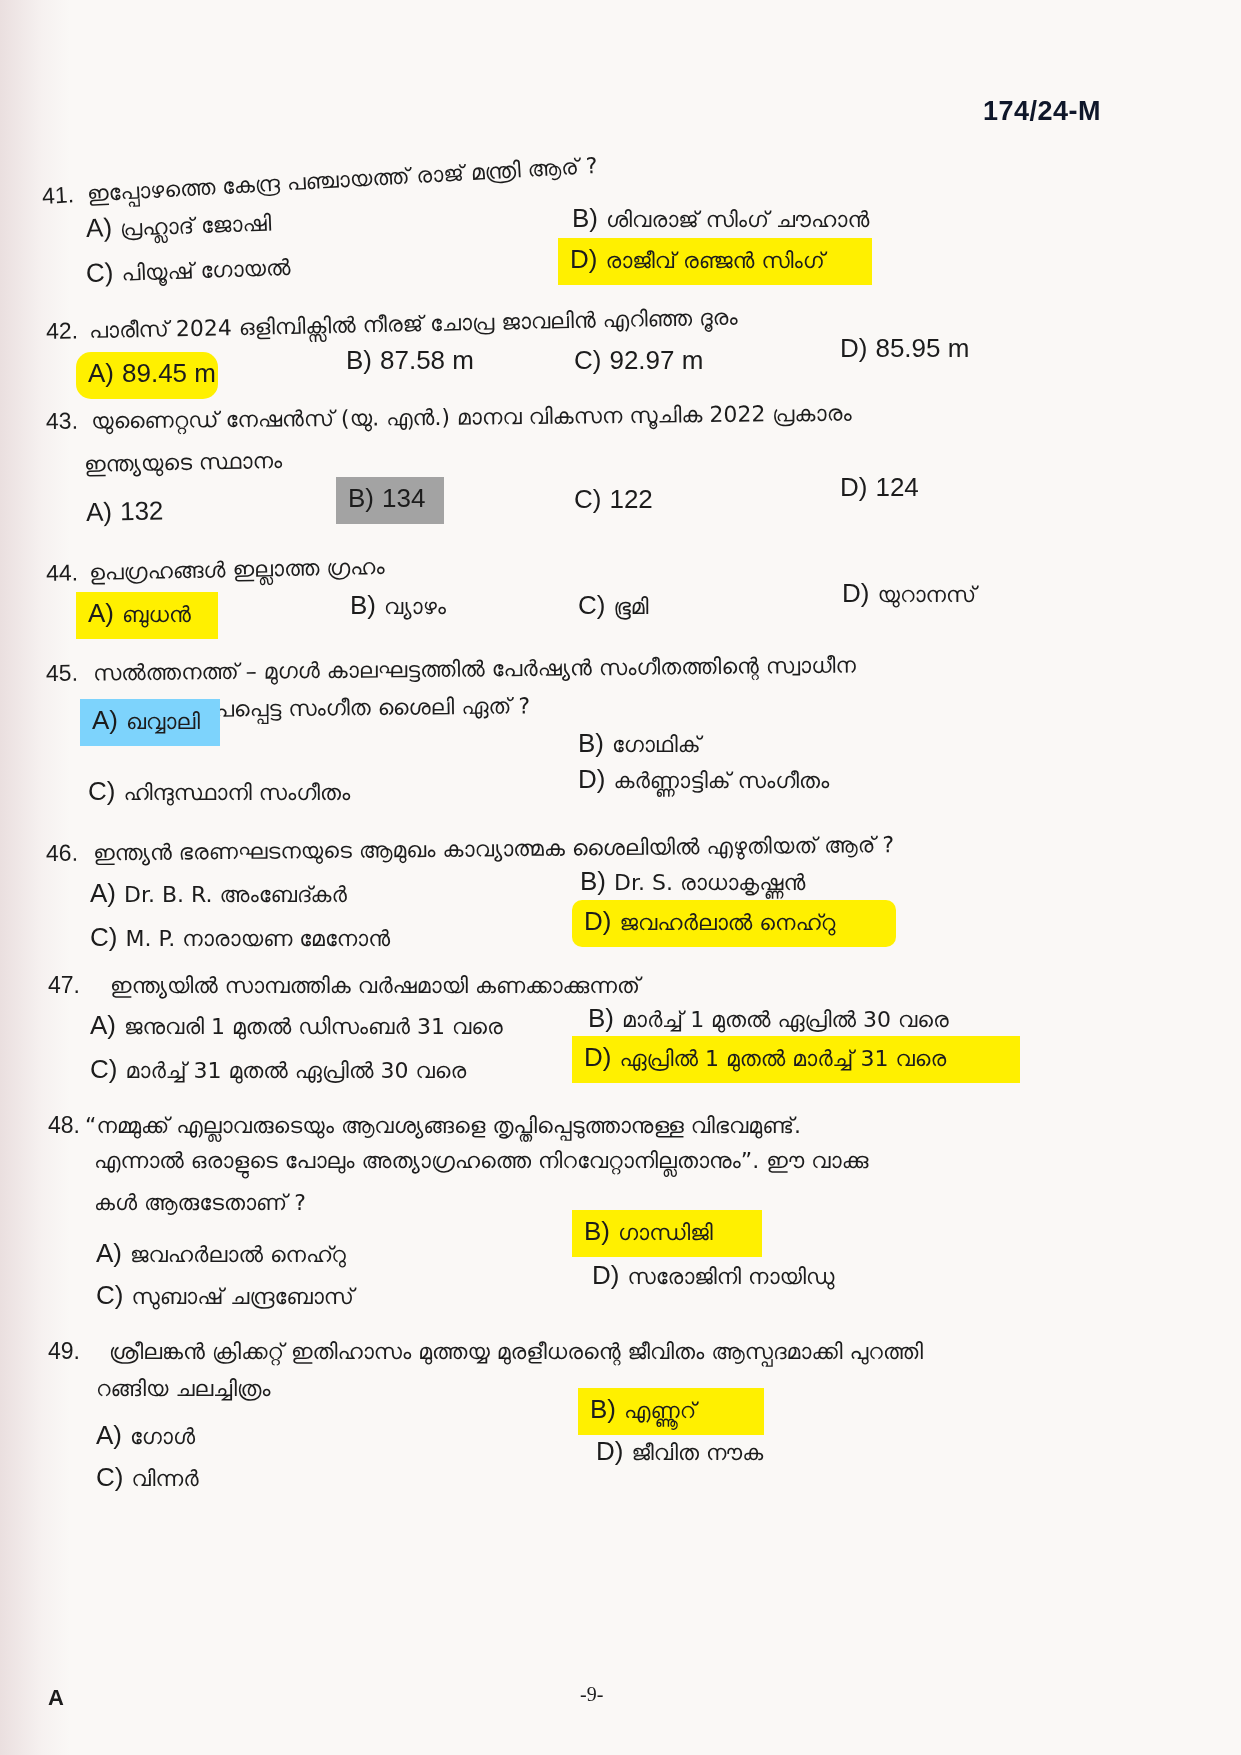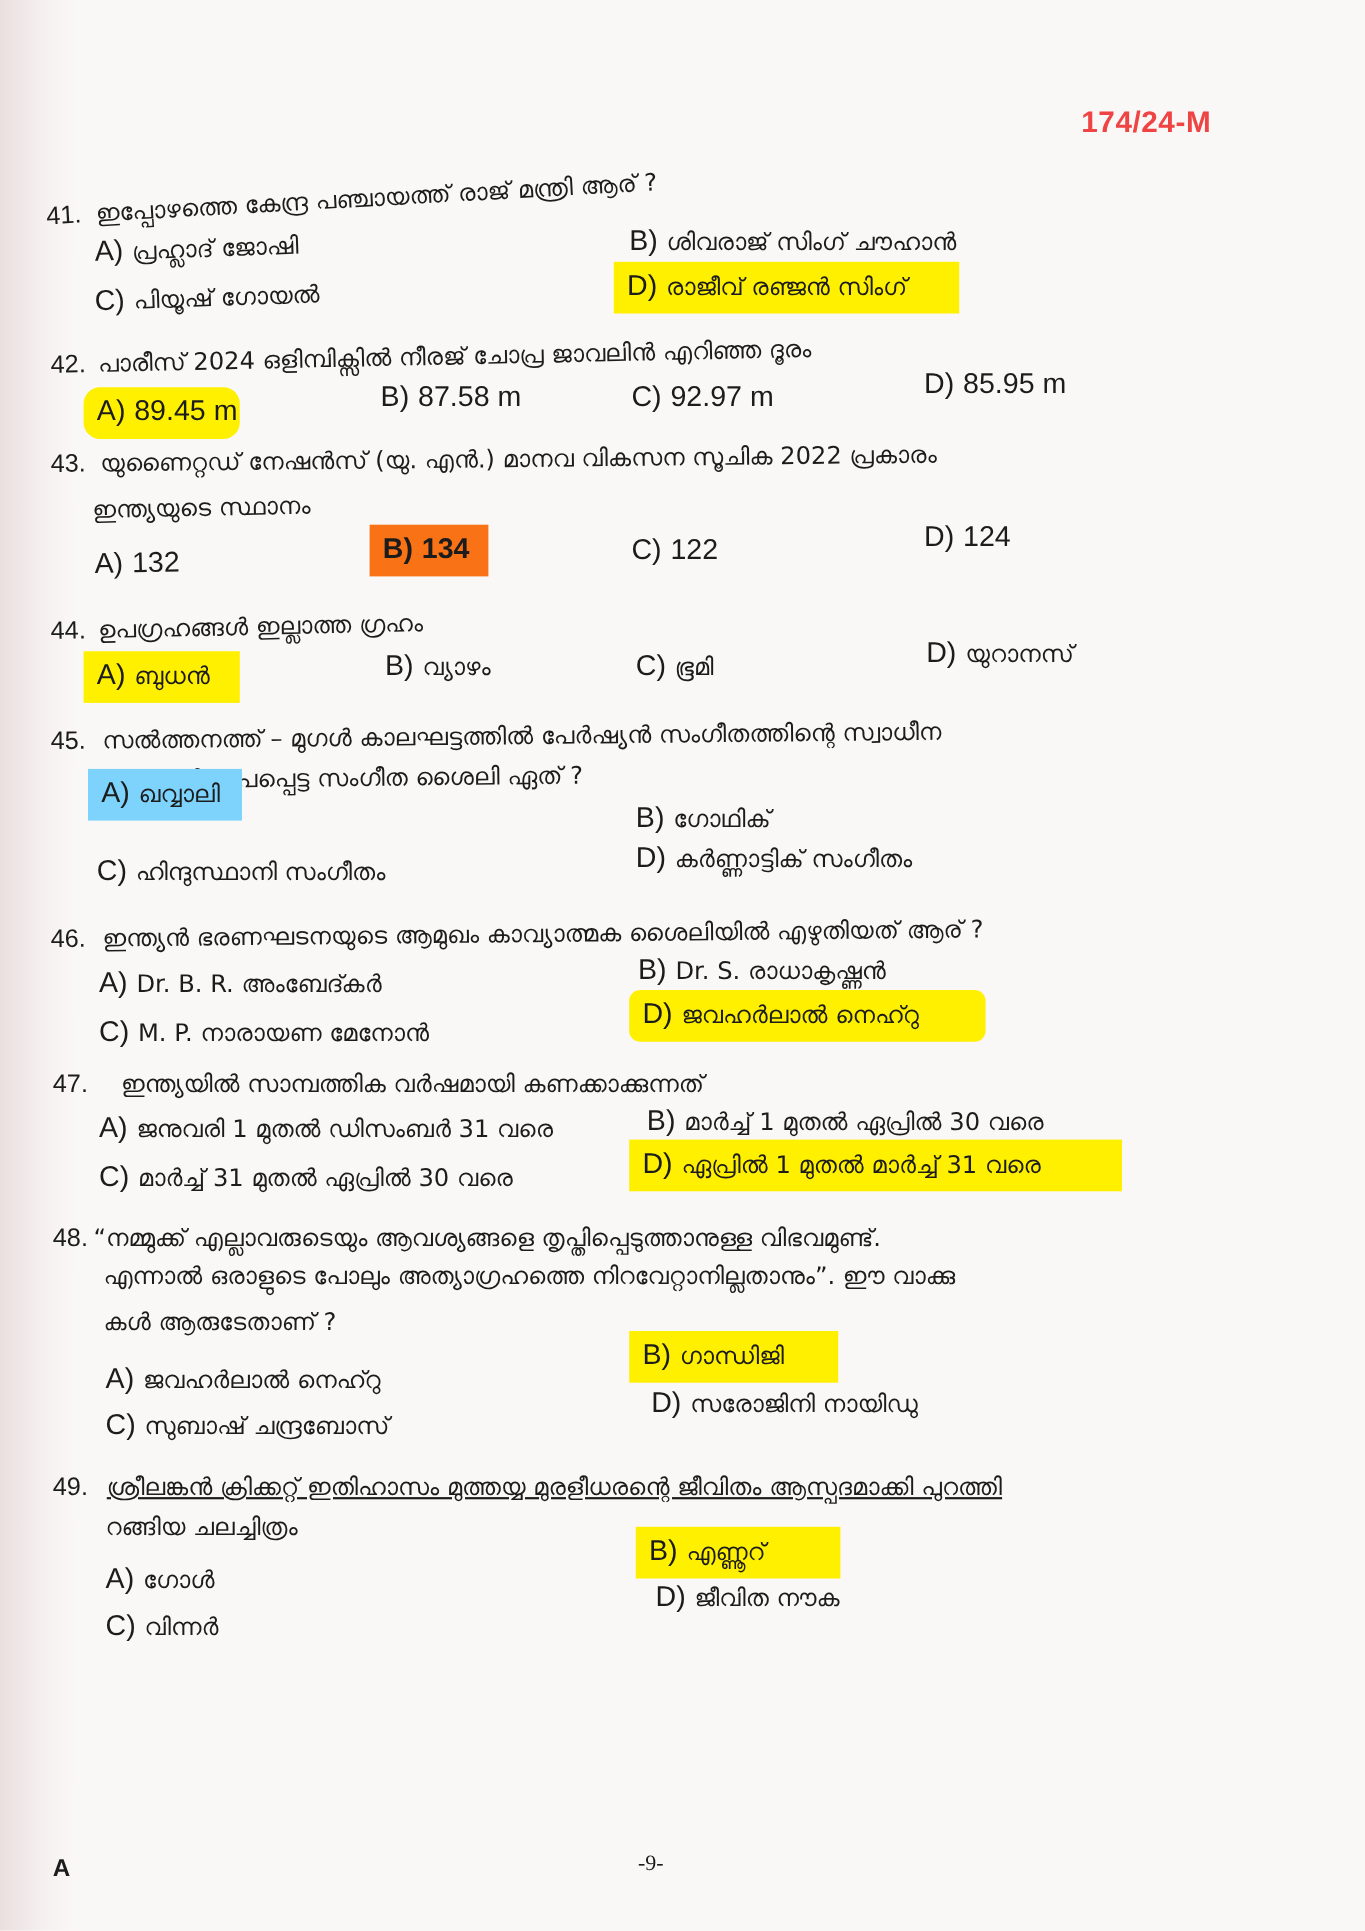--- a/index.html
+++ b/index.html
@@ -6,21 +6,21 @@
   body {
     width: 1241px; height: 1755px; position: relative; overflow: hidden;
     background: #faf8f6;
     font-family: "DejaVu Sans", sans-serif;
     color: #1c1c1c;
   }
   .page-shade {
     position: absolute; left: 0; top: 0; width: 70px; height: 1755px;
     background: linear-gradient(to right, #eadfdf 0%, #f6f1f0 60%, rgba(250,248,246,0) 100%);
   }
-  .code { position: absolute; left: 983px; top: 96px; font-family: "Liberation Sans", sans-serif; font-weight: bold; font-size: 27px; color: #ef4444; letter-spacing: 0.5px; }
+  .code { position: absolute; left: 983px; top: 96px; font-family: "Liberation Sans", sans-serif; font-weight: bold; font-size: 27px; color: #0f172a; letter-spacing: 0.5px; }
   .abs { position: absolute; white-space: nowrap; }
   .qnum { font-family: "Liberation Sans", sans-serif; font-size: 23px; }
   .qtext { font-size: 22px; }
   .opt { font-size: 22px; }
   .opt .lbl { font-family: "Liberation Sans", sans-serif; font-size: 26px; margin-right: 8px; }
   .opt .num { font-family: "Liberation Sans", sans-serif; font-size: 26px; }
   .hl { background: #fff000; padding: 6px 18px 10px 12px; }
   .tilt1 { transform: rotate(-3.2deg); transform-origin: left center; }
   .tilt2 { transform: rotate(-2deg); transform-origin: left center; }
   .tilt3 { transform: rotate(-1.2deg); transform-origin: left center; }
@@ -57,21 +57,21 @@
   <div class="abs opt" style="left:840px; top:333px;"><span class="lbl">D)</span><span class="num">85.95 m</span></div>
 </div>
 
 <div>
   <div class="abs tilt4" style="left:46px; top:408px;">
     <span class="qnum">43.</span>
     <span class="qtext" style="margin-left:8px;">യുണൈറ്റഡ് നേഷൻസ് (യു. എൻ.) മാനവ വികസന സൂചിക 2022 പ്രകാരം</span>
   </div>
   <div class="abs qtext tilt3" style="left:84px; top:452px;">ഇന്ത്യയുടെ സ്ഥാനം</div>
   <div class="abs opt tilt3" style="left:86px; top:497px;"><span class="lbl">A)</span><span class="num">132</span></div>
-  <div class="abs opt hl" style="left: 336px; top: 477px; width: 78px; background: #f97316; font-weight: bold;"><span class="lbl">B)</span><span class="num">134</span></div>
+  <div class="abs opt hl" style="left: 336px; top: 477px; width: 78px; background: #a3a3a3;"><span class="lbl">B)</span><span class="num">134</span></div>
   <div class="abs opt" style="left:574px; top:484px;"><span class="lbl">C)</span><span class="num">122</span></div>
   <div class="abs opt" style="left:840px; top:472px;"><span class="lbl">D)</span><span class="num">124</span></div>
 </div>
 
 <div>
   <div class="abs tilt3" style="left:46px; top:560px;">
     <span class="qnum">44.</span>
     <span class="qtext" style="margin-left:6px;">ഉപഗ്രഹങ്ങൾ ഇല്ലാത്ത ഗ്രഹം</span>
   </div>
   <div class="abs opt hl" style="left: 76px; top: 592px; width: 112px; background: rgb(255, 240, 0);"><span class="lbl">A)</span><span>ബുധൻ</span></div>
@@ -123,21 +123,21 @@
   <div class="abs qtext" style="left:94px; top:1190px;">കൾ ആരുടേതാണ് ?</div>
   <div class="abs opt" style="left:96px; top:1238px;"><span class="lbl">A)</span><span>ജവഹർലാൽ നെഹ്റു</span></div>
   <div class="abs opt hl" style="left: 572px; top: 1210px; width: 160px; background: rgb(255, 240, 0);"><span class="lbl">B)</span><span>ഗാന്ധിജി</span></div>
   <div class="abs opt" style="left:96px; top:1280px;"><span class="lbl">C)</span><span>സുബാഷ് ചന്ദ്രബോസ്</span></div>
   <div class="abs opt" style="left:592px; top:1260px;"><span class="lbl">D)</span><span>സരോജിനി നായിഡു</span></div>
 </div>
 
 <div>
   <div class="abs" style="left:48px; top:1338px;">
     <span class="qnum">49.</span>
-    <span class="qtext" style="margin-left:12px;text-decoration:underline;">ശ്രീലങ്കൻ ക്രിക്കറ്റ് ഇതിഹാസം മുത്തയ്യ മുരളീധരന്റെ ജീവിതം ആസ്പദമാക്കി പുറത്തി</span>
+    <span class="qtext" style="margin-left:24px;">ശ്രീലങ്കൻ ക്രിക്കറ്റ് ഇതിഹാസം മുത്തയ്യ മുരളീധരന്റെ ജീവിതം ആസ്പദമാക്കി പുറത്തി</span>
   </div>
   <div class="abs qtext" style="left:96px; top:1376px;text-align:center;">റങ്ങിയ ചലച്ചിത്രം</div>
   <div class="abs opt hl" style="left: 578px; top: 1388px; width: 156px; background: rgb(255, 240, 0);"><span class="lbl">B)</span><span>എണ്ണൂറ്</span></div>
   <div class="abs opt" style="left:96px; top:1420px;"><span class="lbl">A)</span><span>ഗോൾ</span></div>
   <div class="abs opt" style="left:596px; top:1436px;"><span class="lbl">D)</span><span>ജീവിത നൗക</span></div>
   <div class="abs opt" style="left:96px; top:1462px;"><span class="lbl">C)</span><span>വിന്നർ</span></div>
 </div>
 
 <div class="footer-a">A</div>
 <div class="footer-p">-9-</div>

